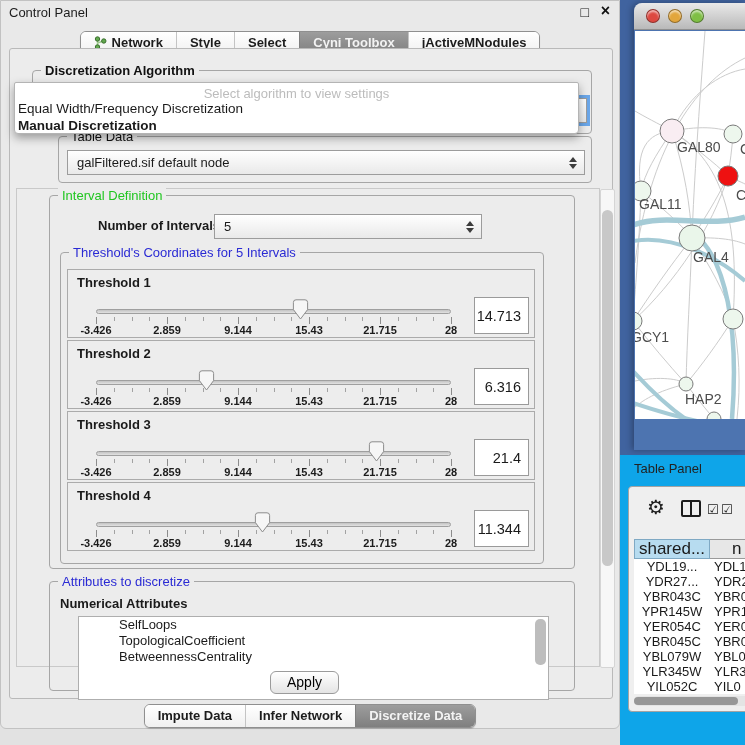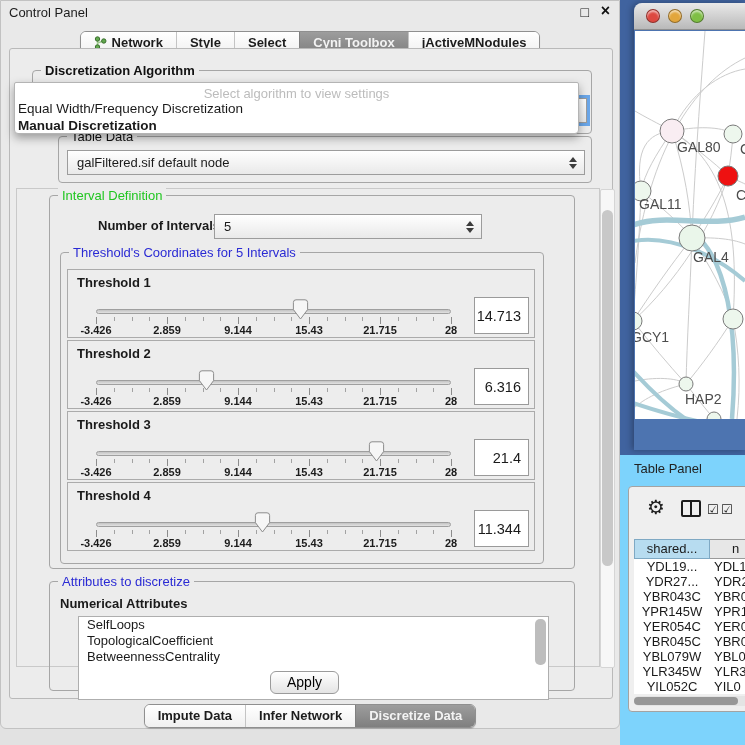--- a/index.html
+++ b/index.html
@@ -87,33 +87,33 @@
   .ticklabel { position:absolute; transform:translateX(-50%); font-size:11px;
     font-weight:bold; color:#1c1c1c; white-space:nowrap; }
   .t-value { position:absolute; left:406px; top:27px; width:55px; height:37px;
     background:#fff; border:1px solid #9a9a9a; font-size:14.5px; display:flex;
     align-items:center; justify-content:flex-end; padding-right:7px; }
 
   
   #attr-list { position:absolute; left:28px; top:34px; width:471px; height:84px;
     background:#ffffff; border:1px solid #aeaeae; overflow:hidden; }
   .attr-item { font-size:13px; height:16px; line-height:16px; padding-left:8px;
-    white-space:nowrap; }
+    white-space:nowrap;margin-left:32px; }
   #attr-scrollbar { position:absolute; right:2px; top:2px; width:11px; height:46px;
     background:#bdbdbd; border-radius:5px; }
   #num-attr-label { position:absolute; left:10px; top:14px; font-size:13px; font-weight:bold; }
 
   #apply-btn { position:absolute; left:260px; top:622px; width:69px; height:23px;
     background:linear-gradient(#ffffff,#e4e4e4); border:1px solid #9b9b9b;
     border-radius:6px; font-size:14px; text-align:center; line-height:21px;
     font-family:"Liberation Sans", sans-serif; cursor:default; }
 
   
   #right-side { position:absolute; left:620px; top:0; width:125px; height:745px;
-    background:#7dd3fc; }
+    background:#0ea5e9; }
   #desktop-blue { position:absolute; left:0; top:0; width:125px; height:455px;
     background:#40639f; }
   #net-window { position:absolute; left:14px; top:3px; width:111px; height:447px;
     background:#4d74b0; border-radius:8px 0 0 0; box-shadow:-2px 0 6px rgba(0,0,0,.3); }
   #net-titlebar { position:absolute; left:0; top:0; width:111px; height:27px;
     background:linear-gradient(#e9e9e9,#b9b9b9); border-bottom:1px solid #8f8f8f;
     border-radius:8px 0 0 0; display:flex; align-items:center; gap:8px;
     padding-left:12px; }
   .traffic { width:14px; height:14px; border-radius:50%;
     border:1px solid rgba(0,0,0,.35); box-shadow:inset 0 2px 2px rgba(255,255,255,.6); }
@@ -128,21 +128,21 @@
     font-family:"DejaVu Sans", sans-serif; }
   #tp-split { position:absolute; left:52px; top:13px; width:20px; height:17px;
     border:2px solid #1c1c1c; border-radius:2px; }
   #tp-split::after { content:""; position:absolute; left:7px; top:0; width:2px;
     height:13px; background:#1c1c1c; }
   .tp-cb { position:absolute; top:15px; font-size:13px; color:#1c1c1c;
     font-family:"DejaVu Sans", sans-serif; }
   #tp-cb1 { left:78px; } #tp-cb2 { left:92px; }
   #tp-table { position:absolute; left:5px; top:52px; width:140px; }
   #tp-header { display:flex; height:20px; }
-  .tp-h { font-size:13px; line-height:18px; border:1px solid #9a9a9a; }
+  .tp-h { font-size:17px; line-height:18px; border:1px solid #9a9a9a; }
   #tp-h1 { width:76px; text-align:center; background:#b7dcf0; border-color:#7fa9c4; }
   #tp-h2 { width:64px; background:#e7e7e7; border-left:none; padding-left:22px; }
   .tp-row { display:flex; height:15px; font-size:13px; background:#fff; }
   .tp-c1 { width:76px; text-align:center; overflow:hidden; white-space:nowrap; }
   .tp-c2 { width:64px; padding-left:4px; overflow:hidden; white-space:nowrap; }
   #tp-hscroll { position:absolute; left:5px; top:209px; width:120px; height:10px;
     background:#e4e4e4; border-radius:5px; }
   #tp-hthumb { position:absolute; left:0; top:1px; width:104px; height:8px;
     background:#979797; border-radius:4px; }
 </style>

